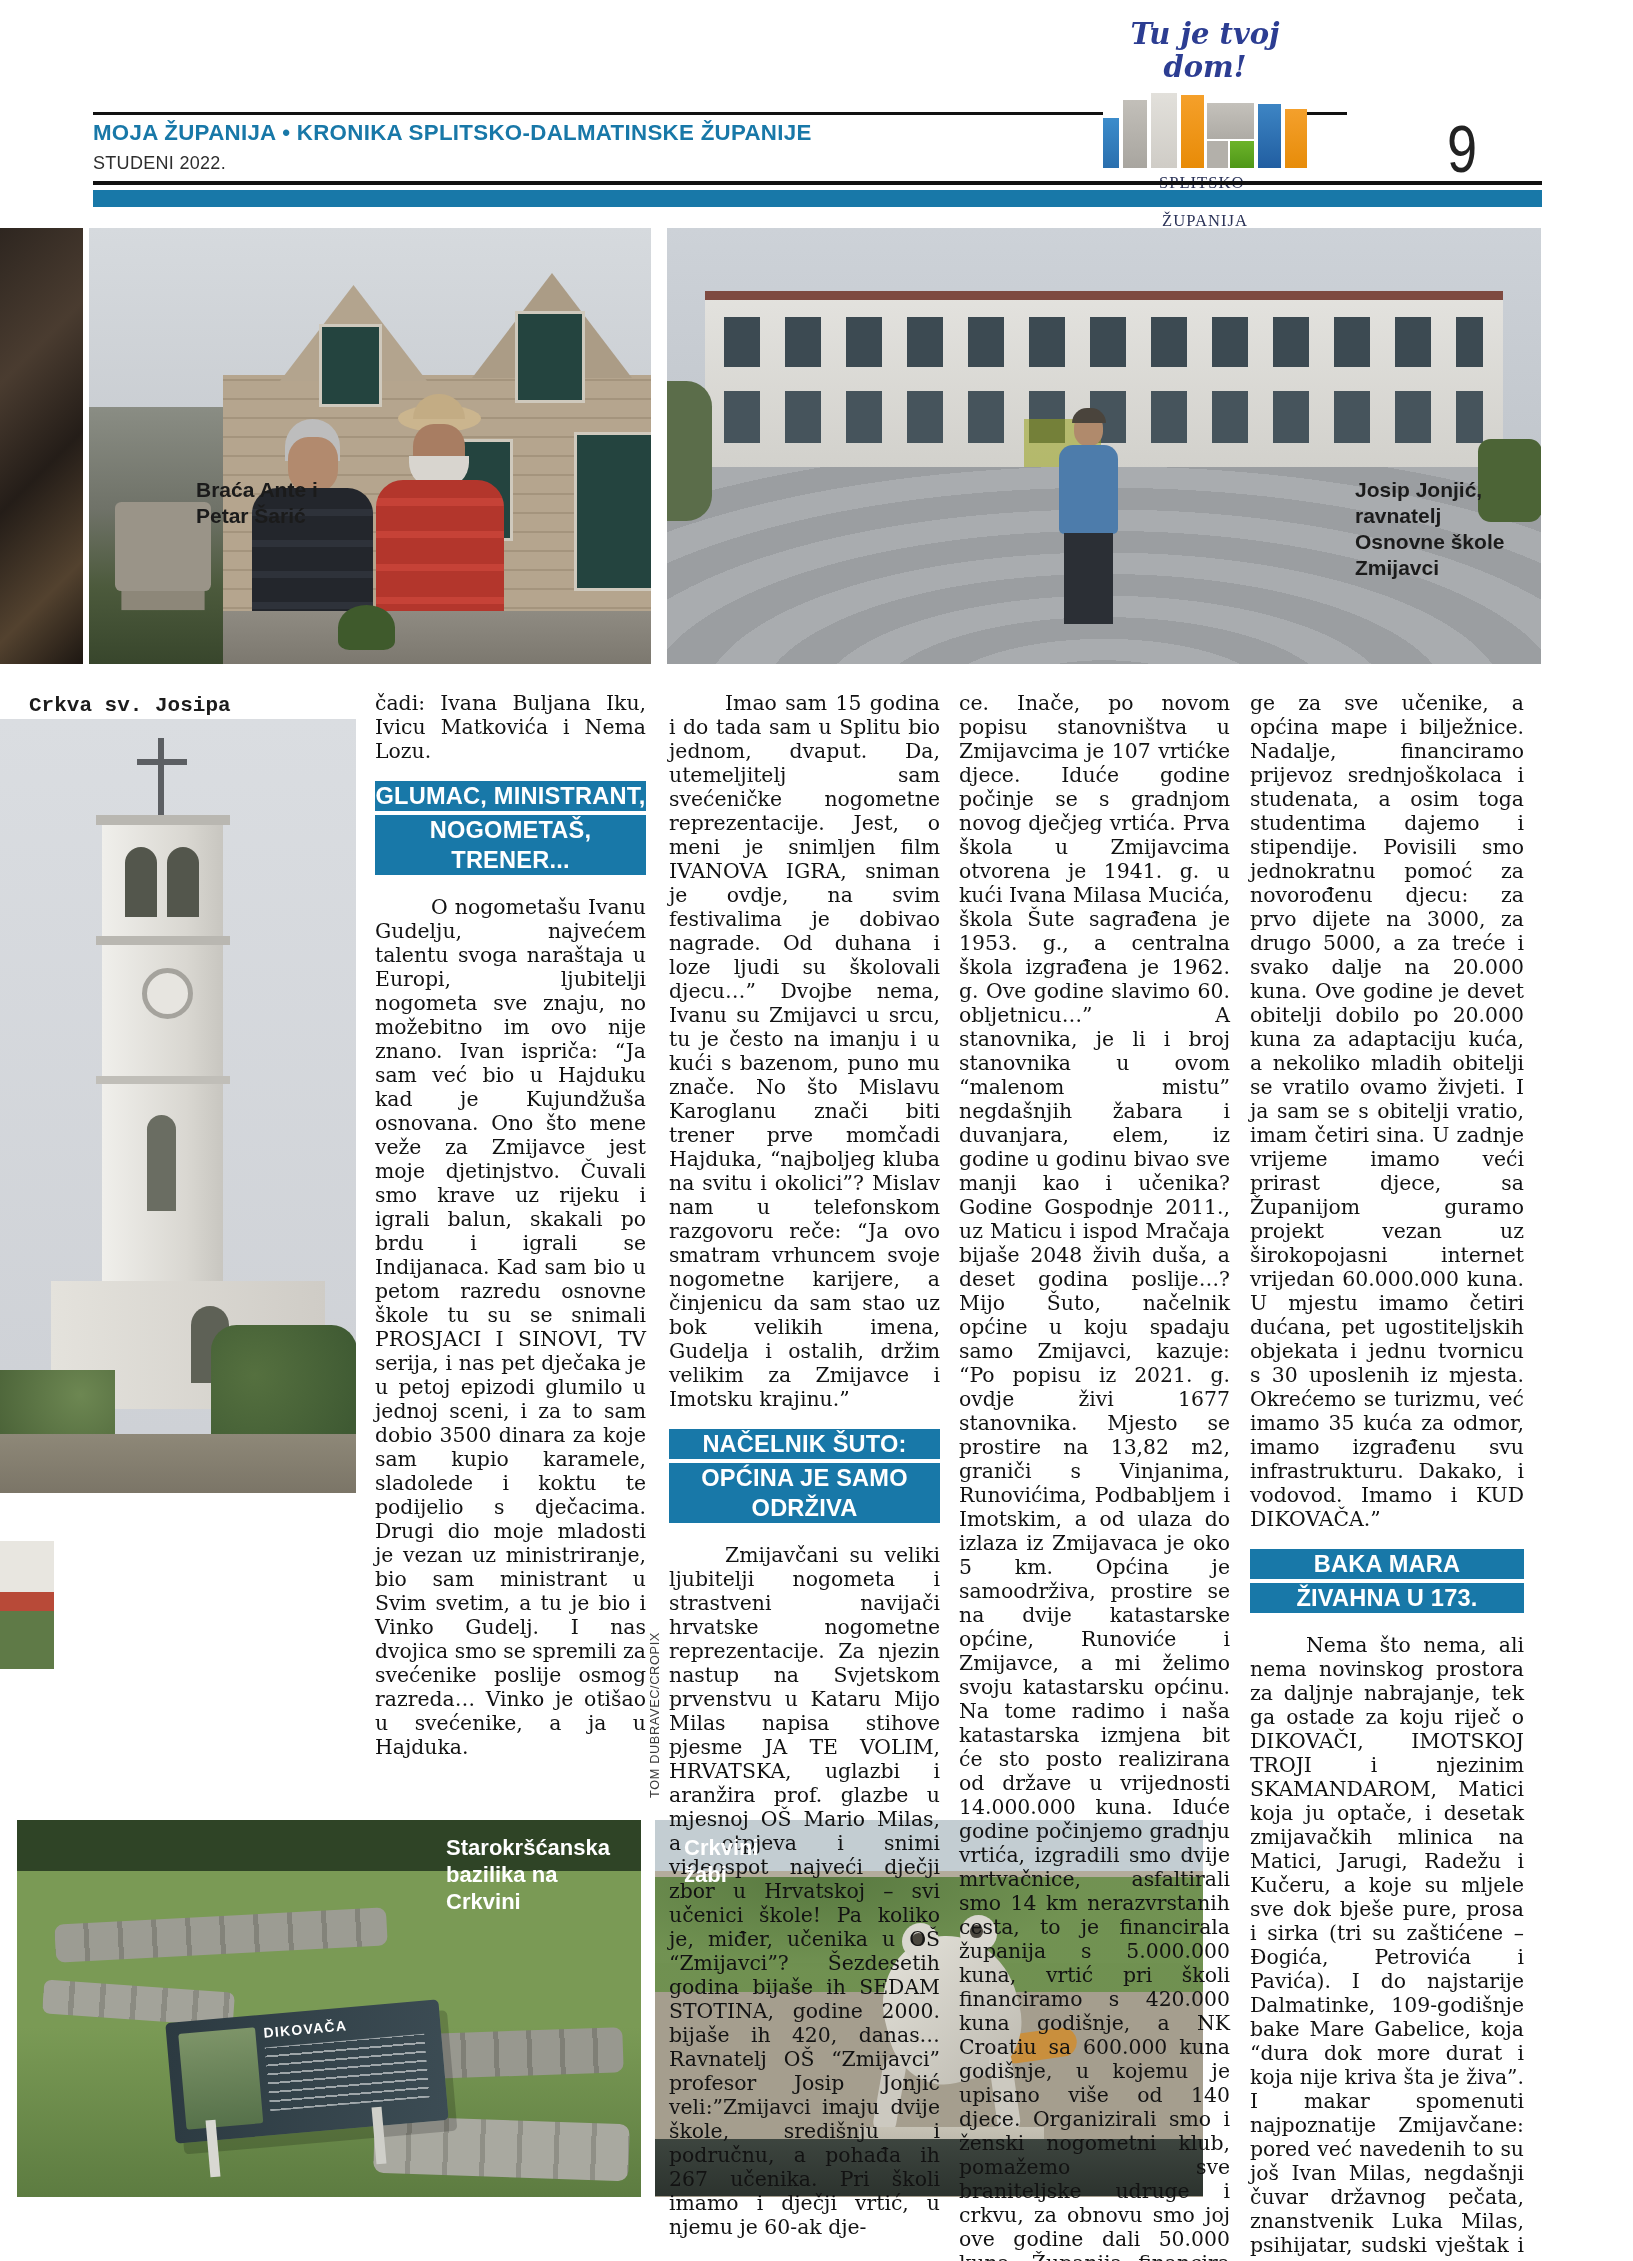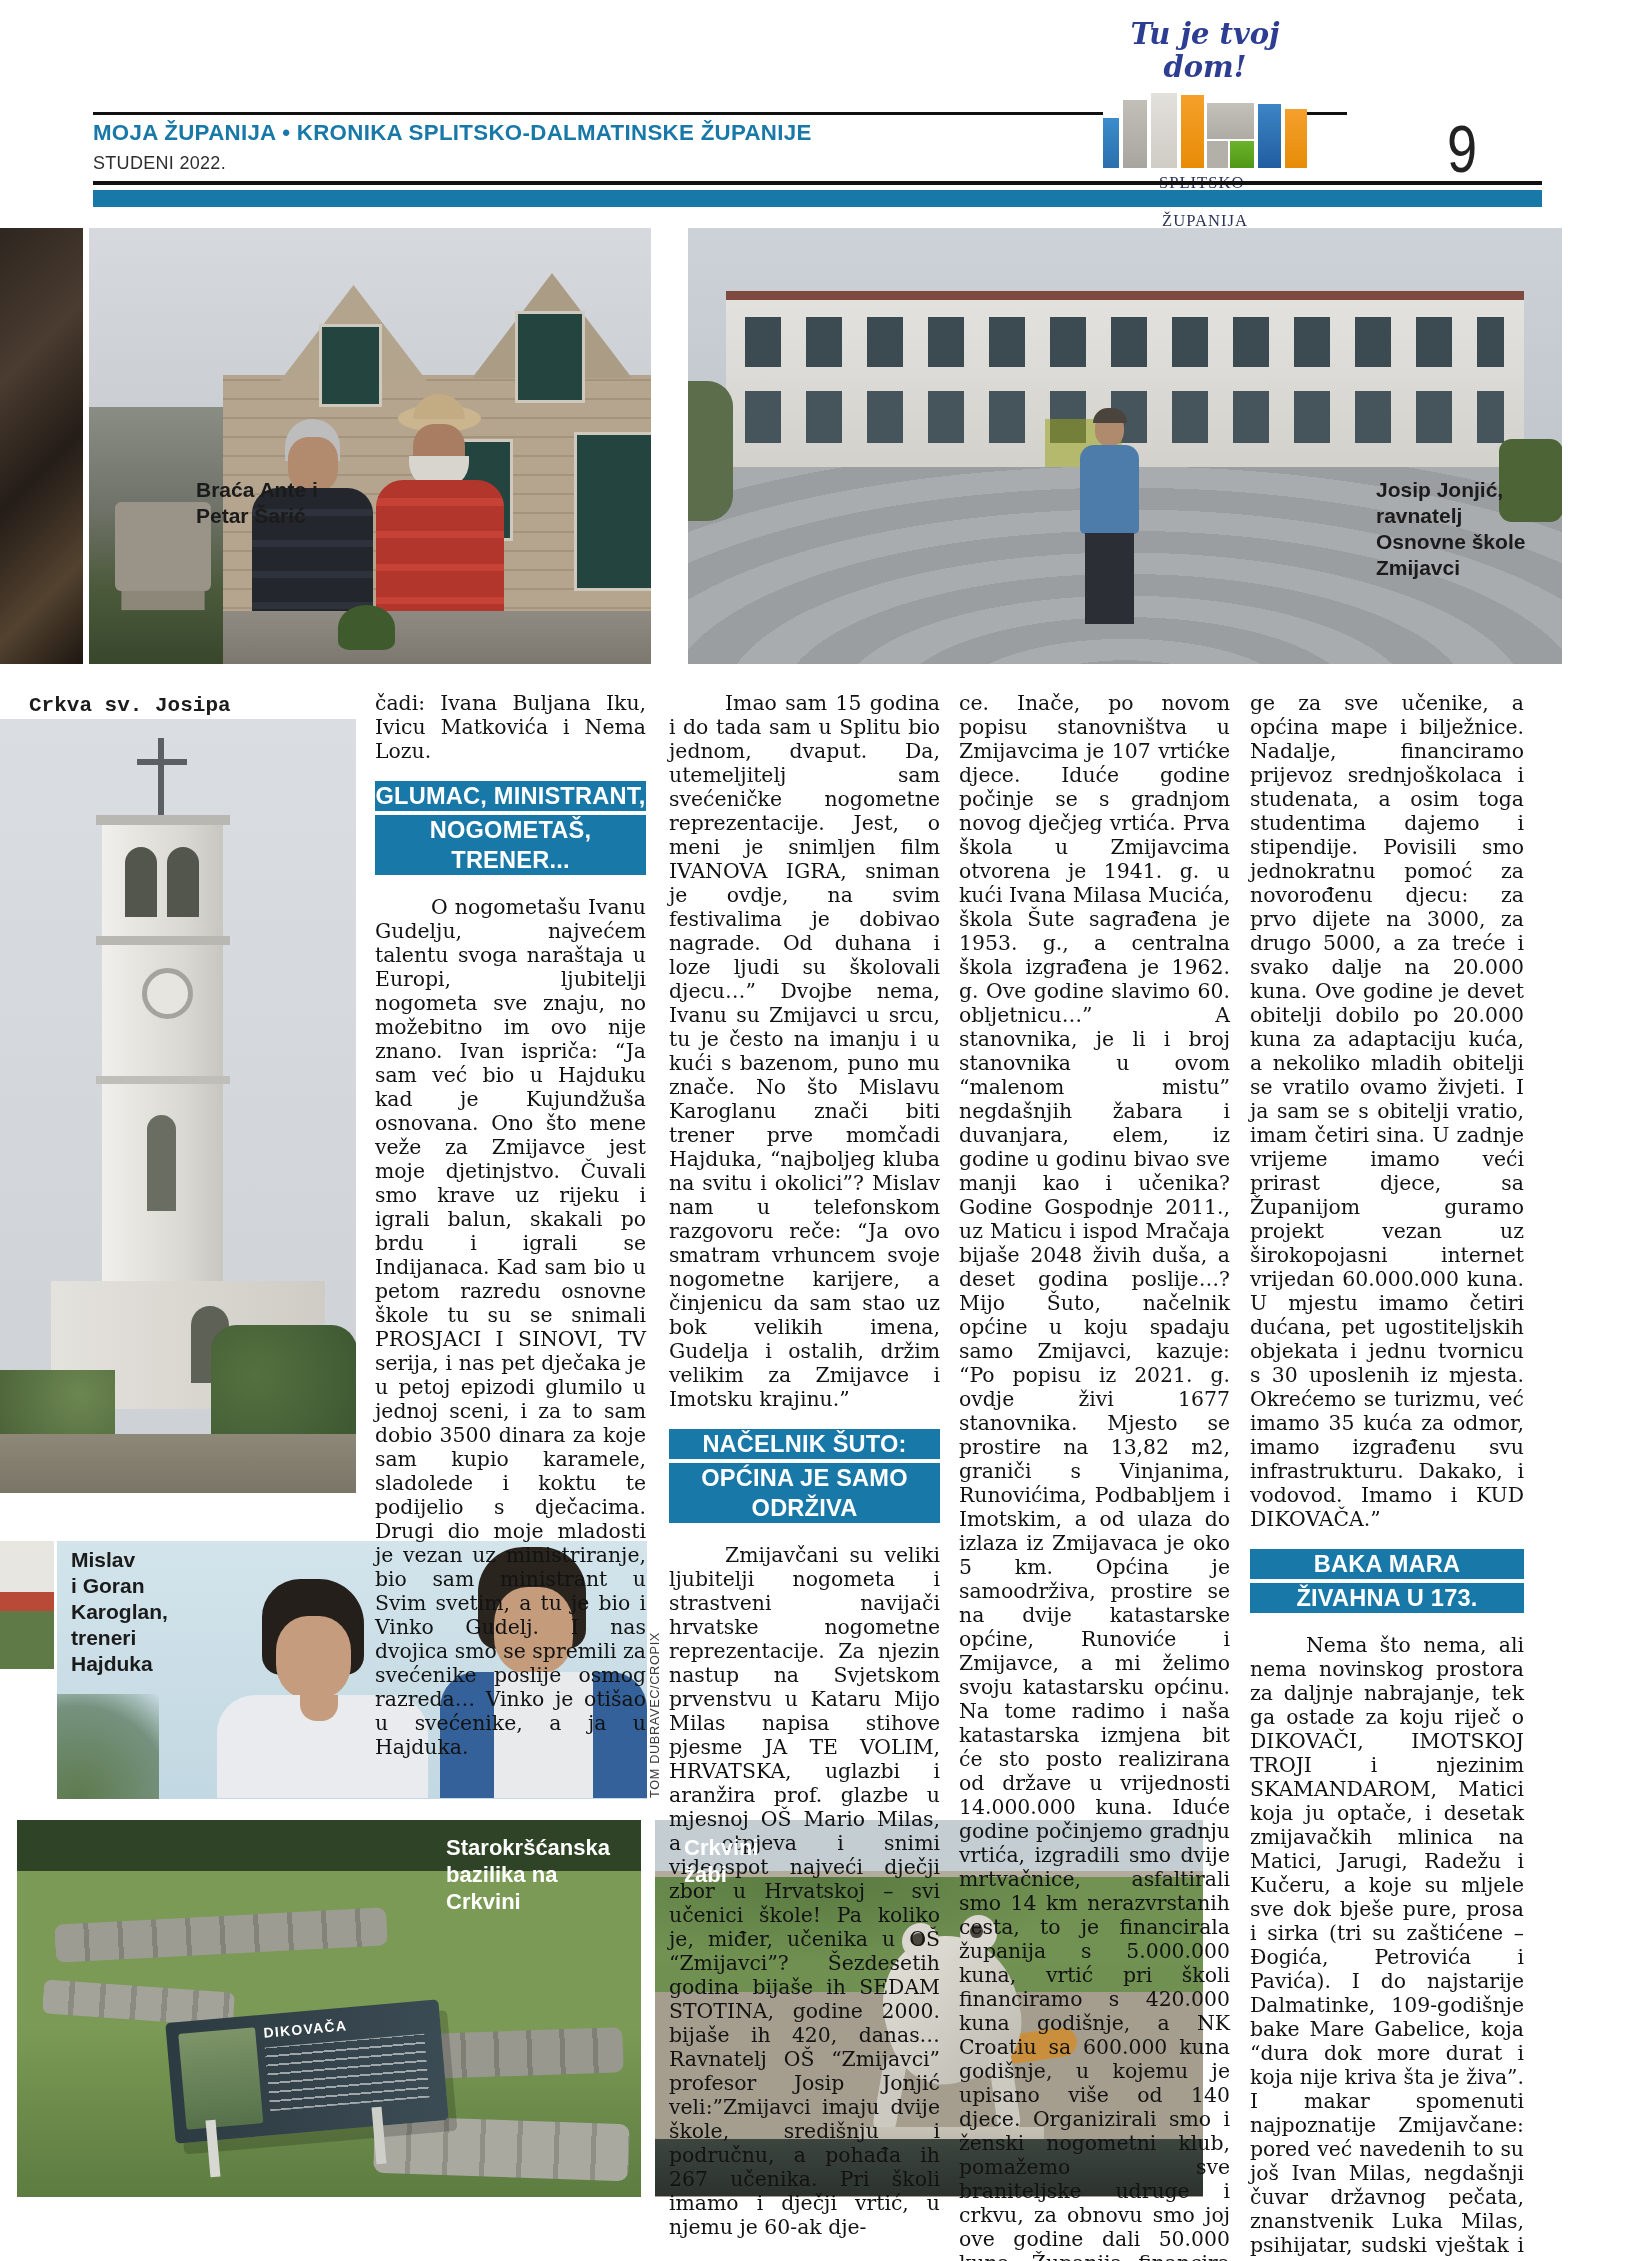--- a/index.html
+++ b/index.html
@@ -38,21 +38,21 @@
   .col{position:absolute;top:691px;width:271px;}
   .col p{margin:0;text-align:justify;font:20.4px/24px "DejaVu Serif",serif;color:#121212;
          -webkit-hyphens:auto;hyphens:auto;}
   .col p.indent{text-indent:56px;}
   .khead{margin:18px 0 20.4px;}
   .khead .bar{display:block;background:#1878a8;color:#fff;text-align:center;
               font:bold 23.6px/30px "Liberation Sans",sans-serif;margin-bottom:3.8px;letter-spacing:0.2px;}
 
   
   .sky1{background:linear-gradient(#d6dade,#c3c7cc 70%,#b9bdc2);}
-  .sky2{background:linear-gradient(#cdd2d8,#c0c5cb 60%,#b4b9bf);margin-left:21px;}
+  .sky2{background:linear-gradient(#cdd2d8,#c0c5cb 60%,#b4b9bf);}
   .sky3{background:linear-gradient(#dadde1,#cdd0d5);}
   .sky4{background:linear-gradient(#d3e4eb,#c2d8e2);}
   .gable{position:absolute;clip-path:polygon(0 100%,50% 0,100% 100%);}
   .win{position:absolute;background:#24443f;border:3.8px solid #cfc9bd;}
 </style>
 </head>
 <body>
 
 <div class="page">
 
@@ -173,43 +173,20 @@
     <div class="abs" style="left:211px;top:606px;width:146px;height:167px;background:
          radial-gradient(circle at 30% 30%,#55703f,#3f5a33 70%);border-radius:25.5px 25.5px 0 0;"></div>
     <div class="abs" style="left:0;top:651px;width:115px;height:123px;background:
          radial-gradient(circle at 70% 20%,#6d8752,#4c6439 70%);"></div>
     <div class="abs" style="left:0;top:715px;width:356px;height:59px;background:linear-gradient(#8e8878,#7b7567);"></div>
   </div>
 
   <div class="photo" style="left:0;top:1541px;width:54px;height:128px;background:
        linear-gradient(#e8e6e0 0 40%,#b84a38 40% 55%,#5f7a47 55% 100%);"></div>
 
-  <div class="photo sky4" style="left:57px;top:1541px;width:590px;height:258px;">
-    <div class="abs" style="left:0;top:153px;width:102px;height:105px;background:
-         radial-gradient(circle at 20% 100%,#5d7a4e,#76927f 70%,rgba(0,0,0,0));"></div>
-
-    <div class="abs" style="left:160px;top:38px;width:211px;height:220px;">
-      <div class="abs" style="left:45px;top:0;width:102px;height:96px;background:#241f1b;border-radius:38px 45px 19px 19px;"></div>
-      <div class="abs" style="left:59px;top:37px;width:75px;height:83px;background:#c59d7e;border-radius:42%;"></div>
-      <div class="abs" style="left:0;top:116px;width:211px;height:103px;background:#e9ebee;border-radius:38px 38px 0 0;"></div>
-      <div class="abs" style="left:83px;top:116px;width:38px;height:25.5px;background:#c59d7e;border-radius:0 0 16.6px 16.6px;"></div>
-    </div>
-
-    <div class="abs" style="left:383px;top:6.4px;width:207px;height:251px;">
-      <div class="abs" style="left:38px;top:0;width:108px;height:102px;background:#2a241f;border-radius:45px 45px 19px 19px;"></div>
-      <div class="abs" style="left:54px;top:40px;width:79px;height:87px;background:#c49c7c;border-radius:42%;"></div>
-      <div class="abs" style="left:0;top:125px;width:207px;height:126px;background:
-           linear-gradient(90deg,#35619b 0 26%,#e8eaec 26% 74%,#35619b 74%);border-radius:36px 36px 0 0;"></div>
-    </div>
-    <div class="caption-dark" style="left:14px;top:6.4px;">Mislav
-i Goran
-Karoglan,
-treneri
-Hajduka</div>
-  </div>
   <div class="credit">TOM DUBRAVEC/CROPIX</div>
 
   <div class="photo" style="left:17px;top:1820px;width:624px;height:377px;background:
        linear-gradient(#2f4426 0 51px,#7a9a55 51px 55%,#5d7c41 100%);">
     <div class="abs" style="left:38px;top:96px;width:332px;height:38px;background:
          repeating-linear-gradient(90deg,#9c9c93 0 29px,#83837a 29px 34px);border-radius:9px;transform:rotate(-3deg);"></div>
     <div class="abs" style="left:25.5px;top:166px;width:191px;height:34px;background:
          repeating-linear-gradient(90deg,#a3a39a 0 25.5px,#8b8b82 25.5px 31px);border-radius:7.7px;transform:rotate(4deg);"></div>
     <div class="abs" style="left:383px;top:211px;width:223px;height:45px;background:
          repeating-linear-gradient(90deg,#98988f 0 28px,#7f7f76 28px 33px);border-radius:9px;transform:rotate(-2deg);"></div>

